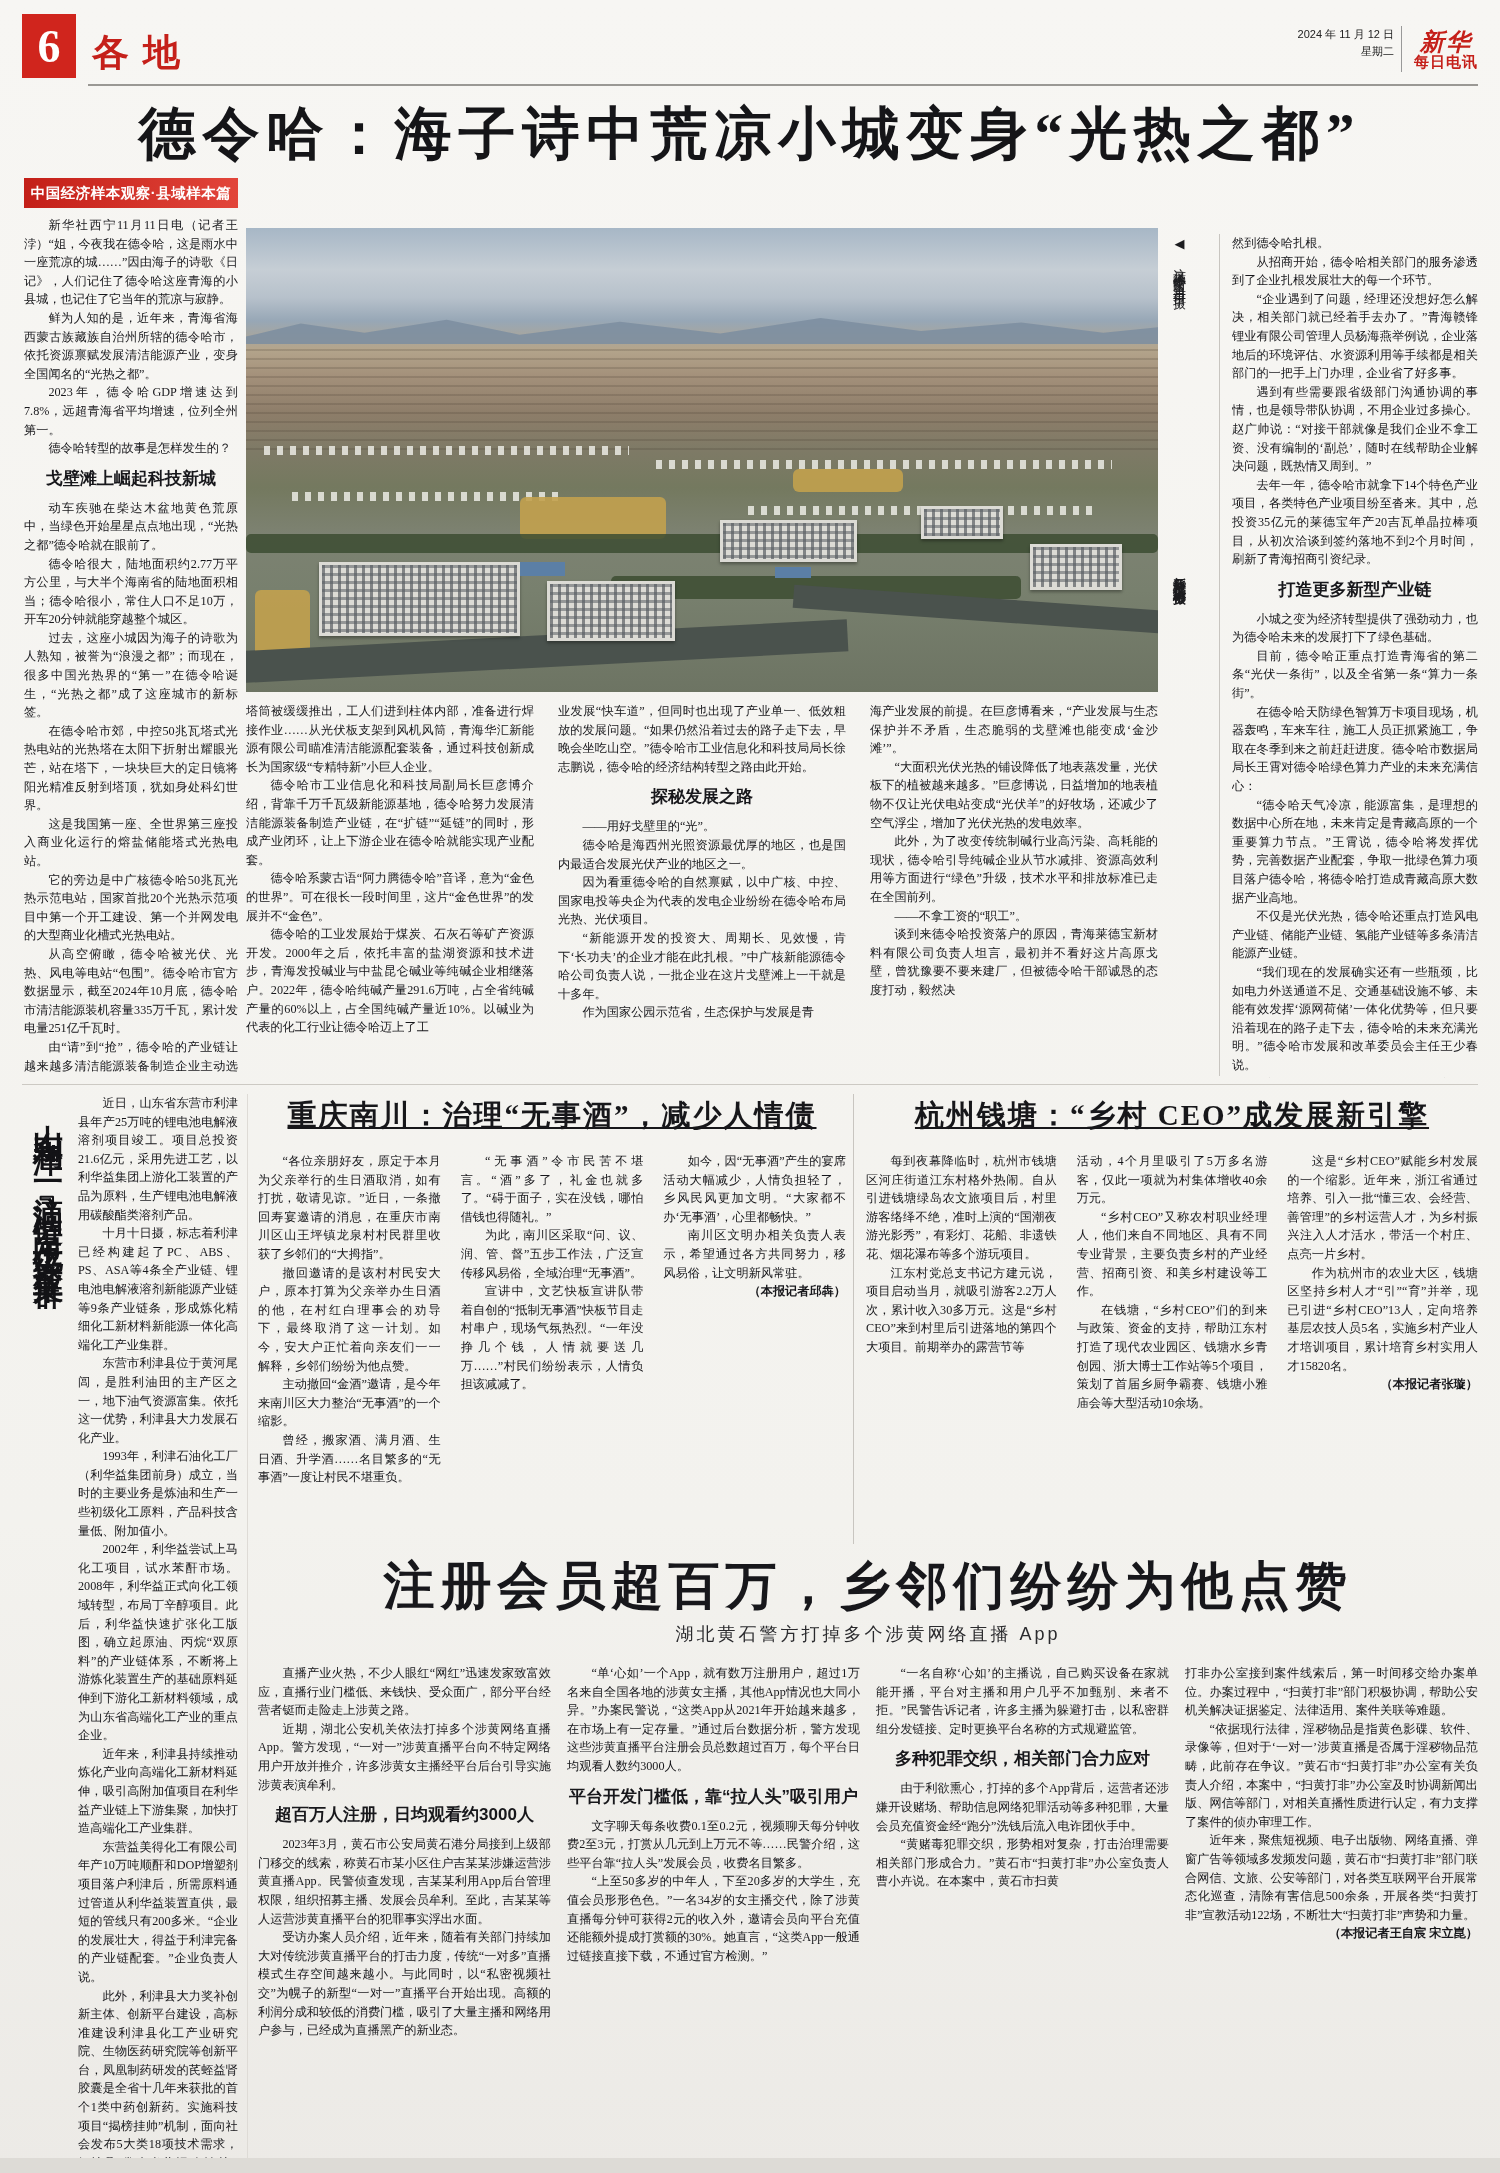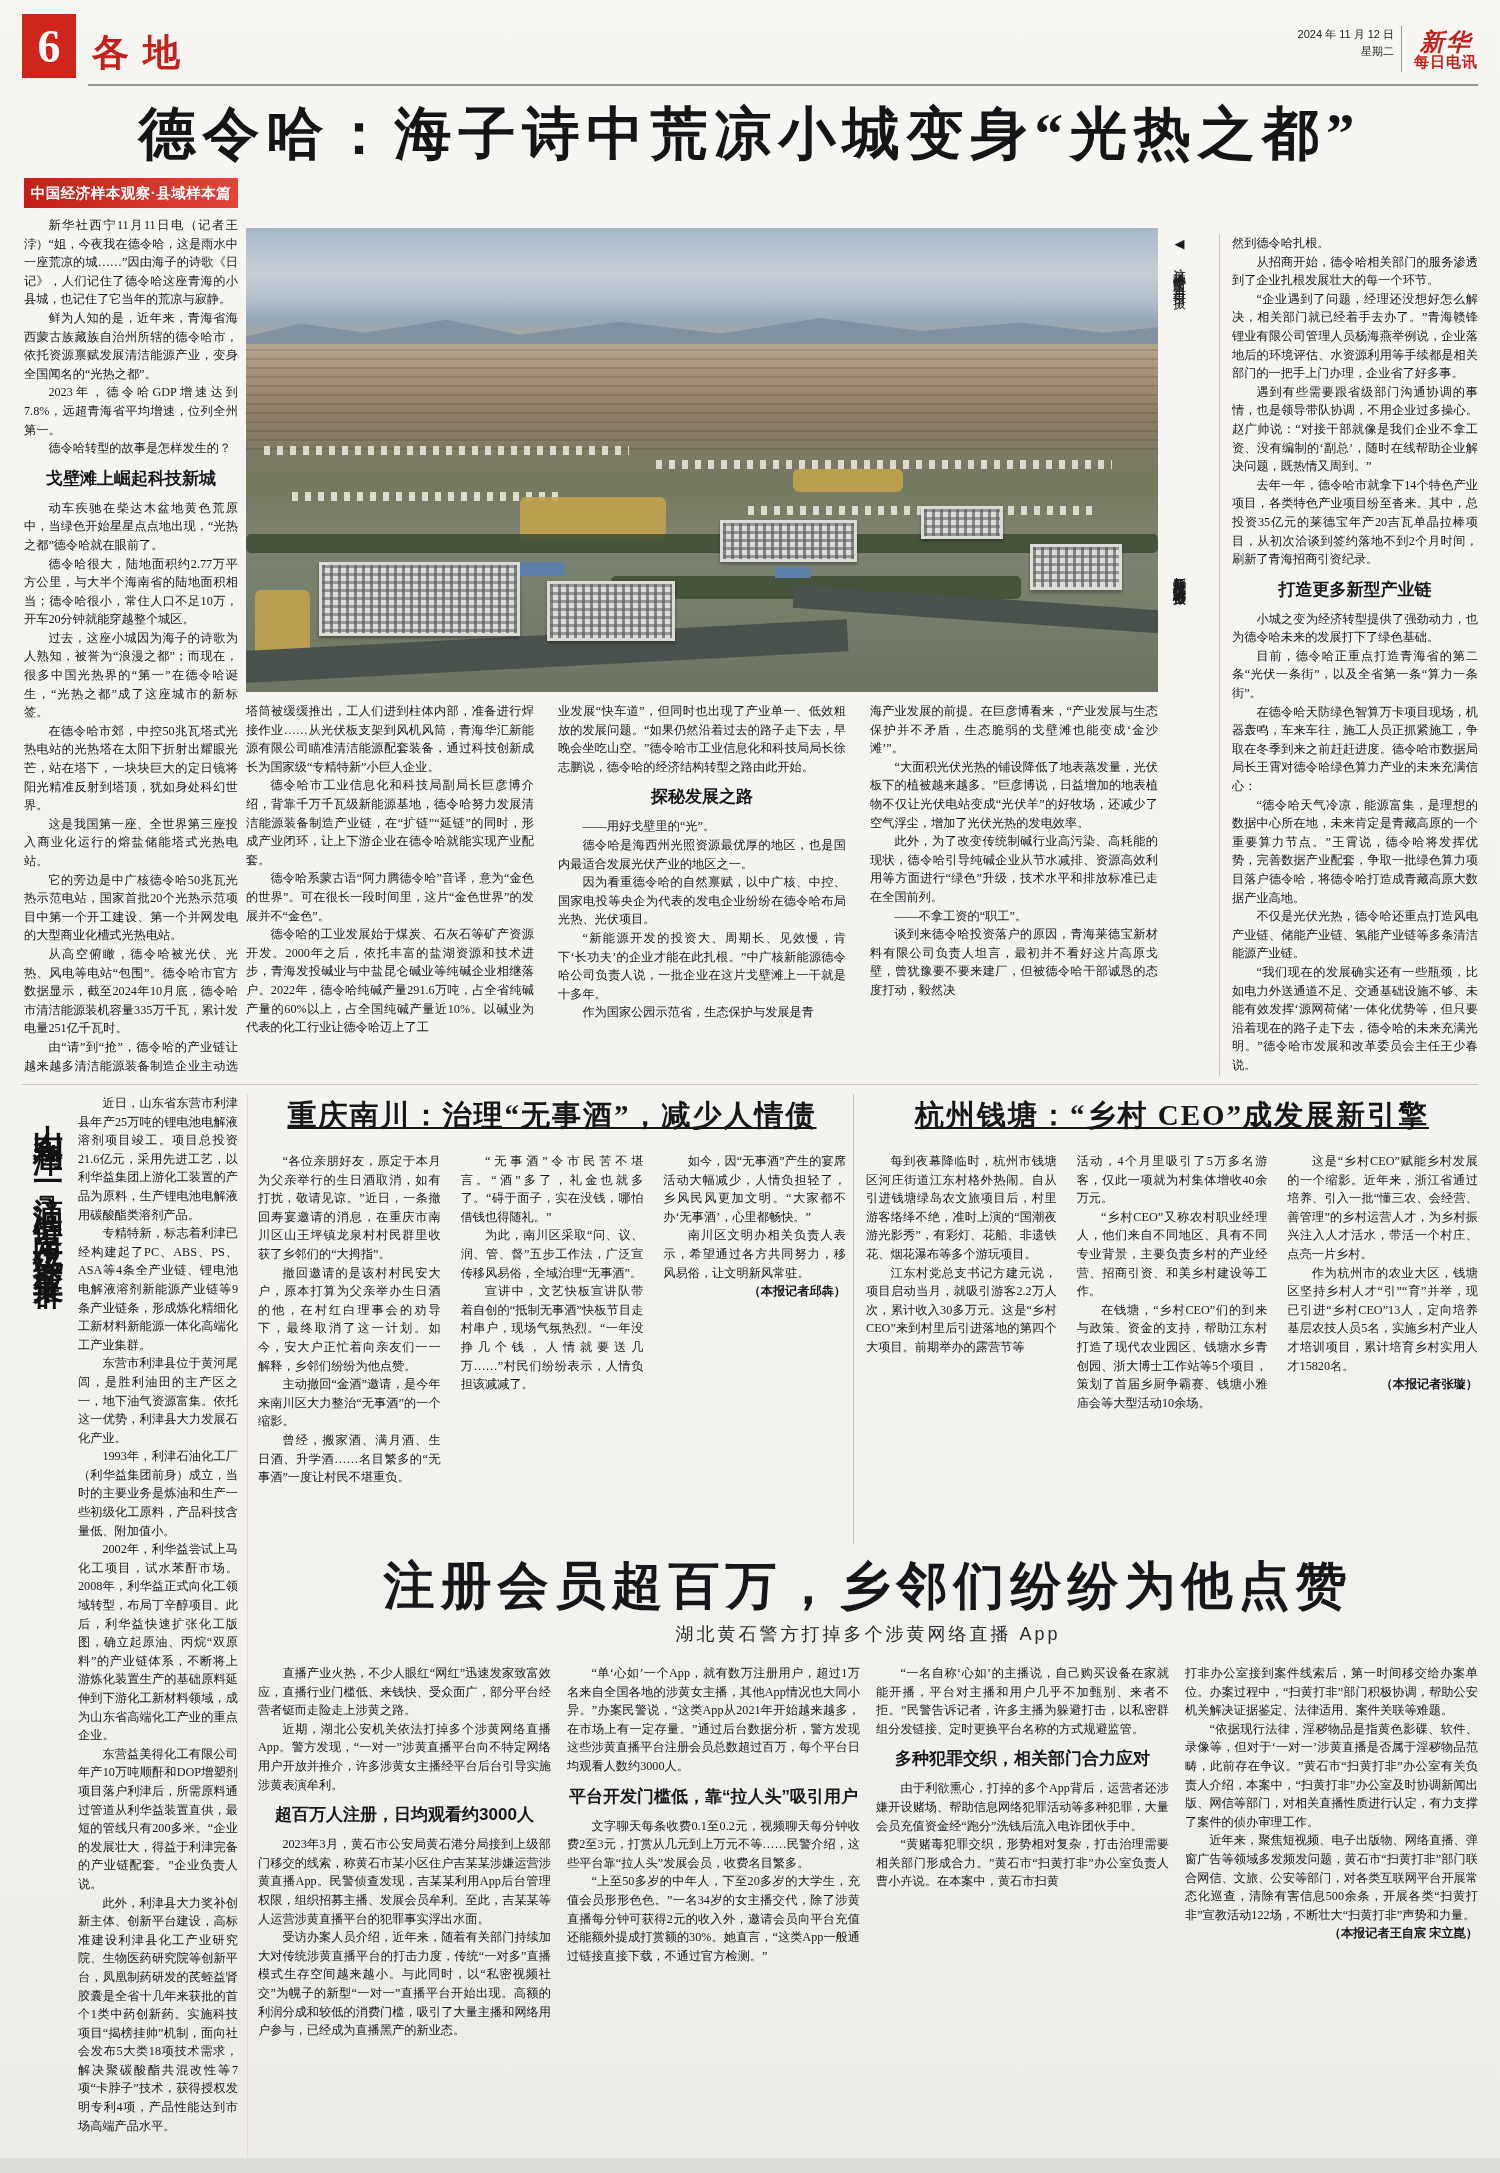--- a/index.html
+++ b/index.html
@@ -190,24 +190,25 @@
         <p>“大面积光伏光热的铺设降低了地表蒸发量，光伏板下的植被越来越多。”巨彦博说，日益增加的地表植物不仅让光伏电站变成“光伏羊”的好牧场，还减少了空气浮尘，增加了光伏光热的发电效率。</p>
         <p>此外，为了改变传统制碱行业高污染、高耗能的现状，德令哈引导纯碱企业从节水减排、资源高效利用等方面进行“绿色”升级，技术水平和排放标准已走在全国前列。</p>
         <p>——不拿工资的“职工”。</p>
         <p>谈到来德令哈投资落户的原因，青海莱德宝新材料有限公司负责人坦言，最初并不看好这片高原戈壁，曾犹豫要不要来建厂，但被德令哈干部诚恳的态度打动，毅然决</p>
       </div>
   </div>
 
   <div class="abs vhead">山东利津：一滴油﹃链﹄向千亿级产业集群</div>
   <div class="abs lijincol bodycol">
       <p>近日，山东省东营市利津县年产25万吨的锂电池电解液溶剂项目竣工。项目总投资21.6亿元，采用先进工艺，以利华益集团上游化工装置的产品为原料，生产锂电池电解液用碳酸酯类溶剂产品。</p>
-      <p>专精特新，标志着利津已经构建起了PC、ABS、PS、ASA等4条全产业链、锂电池电解液溶剂新能源产业链等9条产业链条，形成炼化精细化工新材料新能源一体化高端化工产业集群。</p>
+      <p>十月十日摄，标志着利津已经构建起了PC、ABS、PS、ASA等4条全产业链、锂电池电解液溶剂新能源产业链等9条产业链条，形成炼化精细化工新材料新能源一体化高端化工产业集群。</p>
       <p>东营市利津县位于黄河尾闾，是胜利油田的主产区之一，地下油气资源富集。依托这一优势，利津县大力发展石化产业。</p>
       <p>1993年，利津石油化工厂（利华益集团前身）成立，当时的主要业务是炼油和生产一些初级化工原料，产品科技含量低、附加值小。</p>
       <p>2002年，利华益尝试上马化工项目，试水苯酐市场。2008年，利华益正式向化工领域转型，布局丁辛醇项目。此后，利华益快速扩张化工版图，确立起原油、丙烷“双原料”的产业链体系，不断将上游炼化装置生产的基础原料延伸到下游化工新材料领域，成为山东省高端化工产业的重点企业。</p>
+      <p>近年来，利津县持续推动炼化产业向高端化工新材料延伸，吸引高附加值项目在利华益产业链上下游集聚，加快打造高端化工产业集群。</p>
       <p>东营益美得化工有限公司年产10万吨顺酐和DOP增塑剂项目落户利津后，所需原料通过管道从利华益装置直供，最短的管线只有200多米。“企业的发展壮大，得益于利津完备的产业链配套。”企业负责人说。</p>
       <p>此外，利津县大力奖补创新主体、创新平台建设，高标准建设利津县化工产业研究院、生物医药研究院等创新平台，凤凰制药研发的芪蛭益肾胶囊是全省十几年来获批的首个1类中药创新药。实施科技项目“揭榜挂帅”机制，面向社会发布5大类18项技术需求，解决聚碳酸酯共混改性等7项“卡脖子”技术，获得授权发明专利4项，产品性能达到市场高端产品水平。</p>
     </div>
   <div class="abs vrule" style="left:247px;top:1094px;height:1064px;background:#dedbd6;"></div>
 
   <div class="midhead" style="left:258px;top:1096px;width:588px;">重庆南川：治理“无事酒”，减少人情债</div>
   <div class="midcols bodycol" style="left:258px;top:1152px;width:588px;height:392px;">
     <div>
         <p>“各位亲朋好友，原定于本月为父亲举行的生日酒取消，如有打扰，敬请见谅。”近日，一条撤回寿宴邀请的消息，在重庆市南川区山王坪镇龙泉村村民群里收获了乡邻们的“大拇指”。</p>
         <p>撤回邀请的是该村村民安大户，原本打算为父亲举办生日酒的他，在村红白理事会的劝导下，最终取消了这一计划。如今，安大户正忙着向亲友们一一解释，乡邻们纷纷为他点赞。</p>

